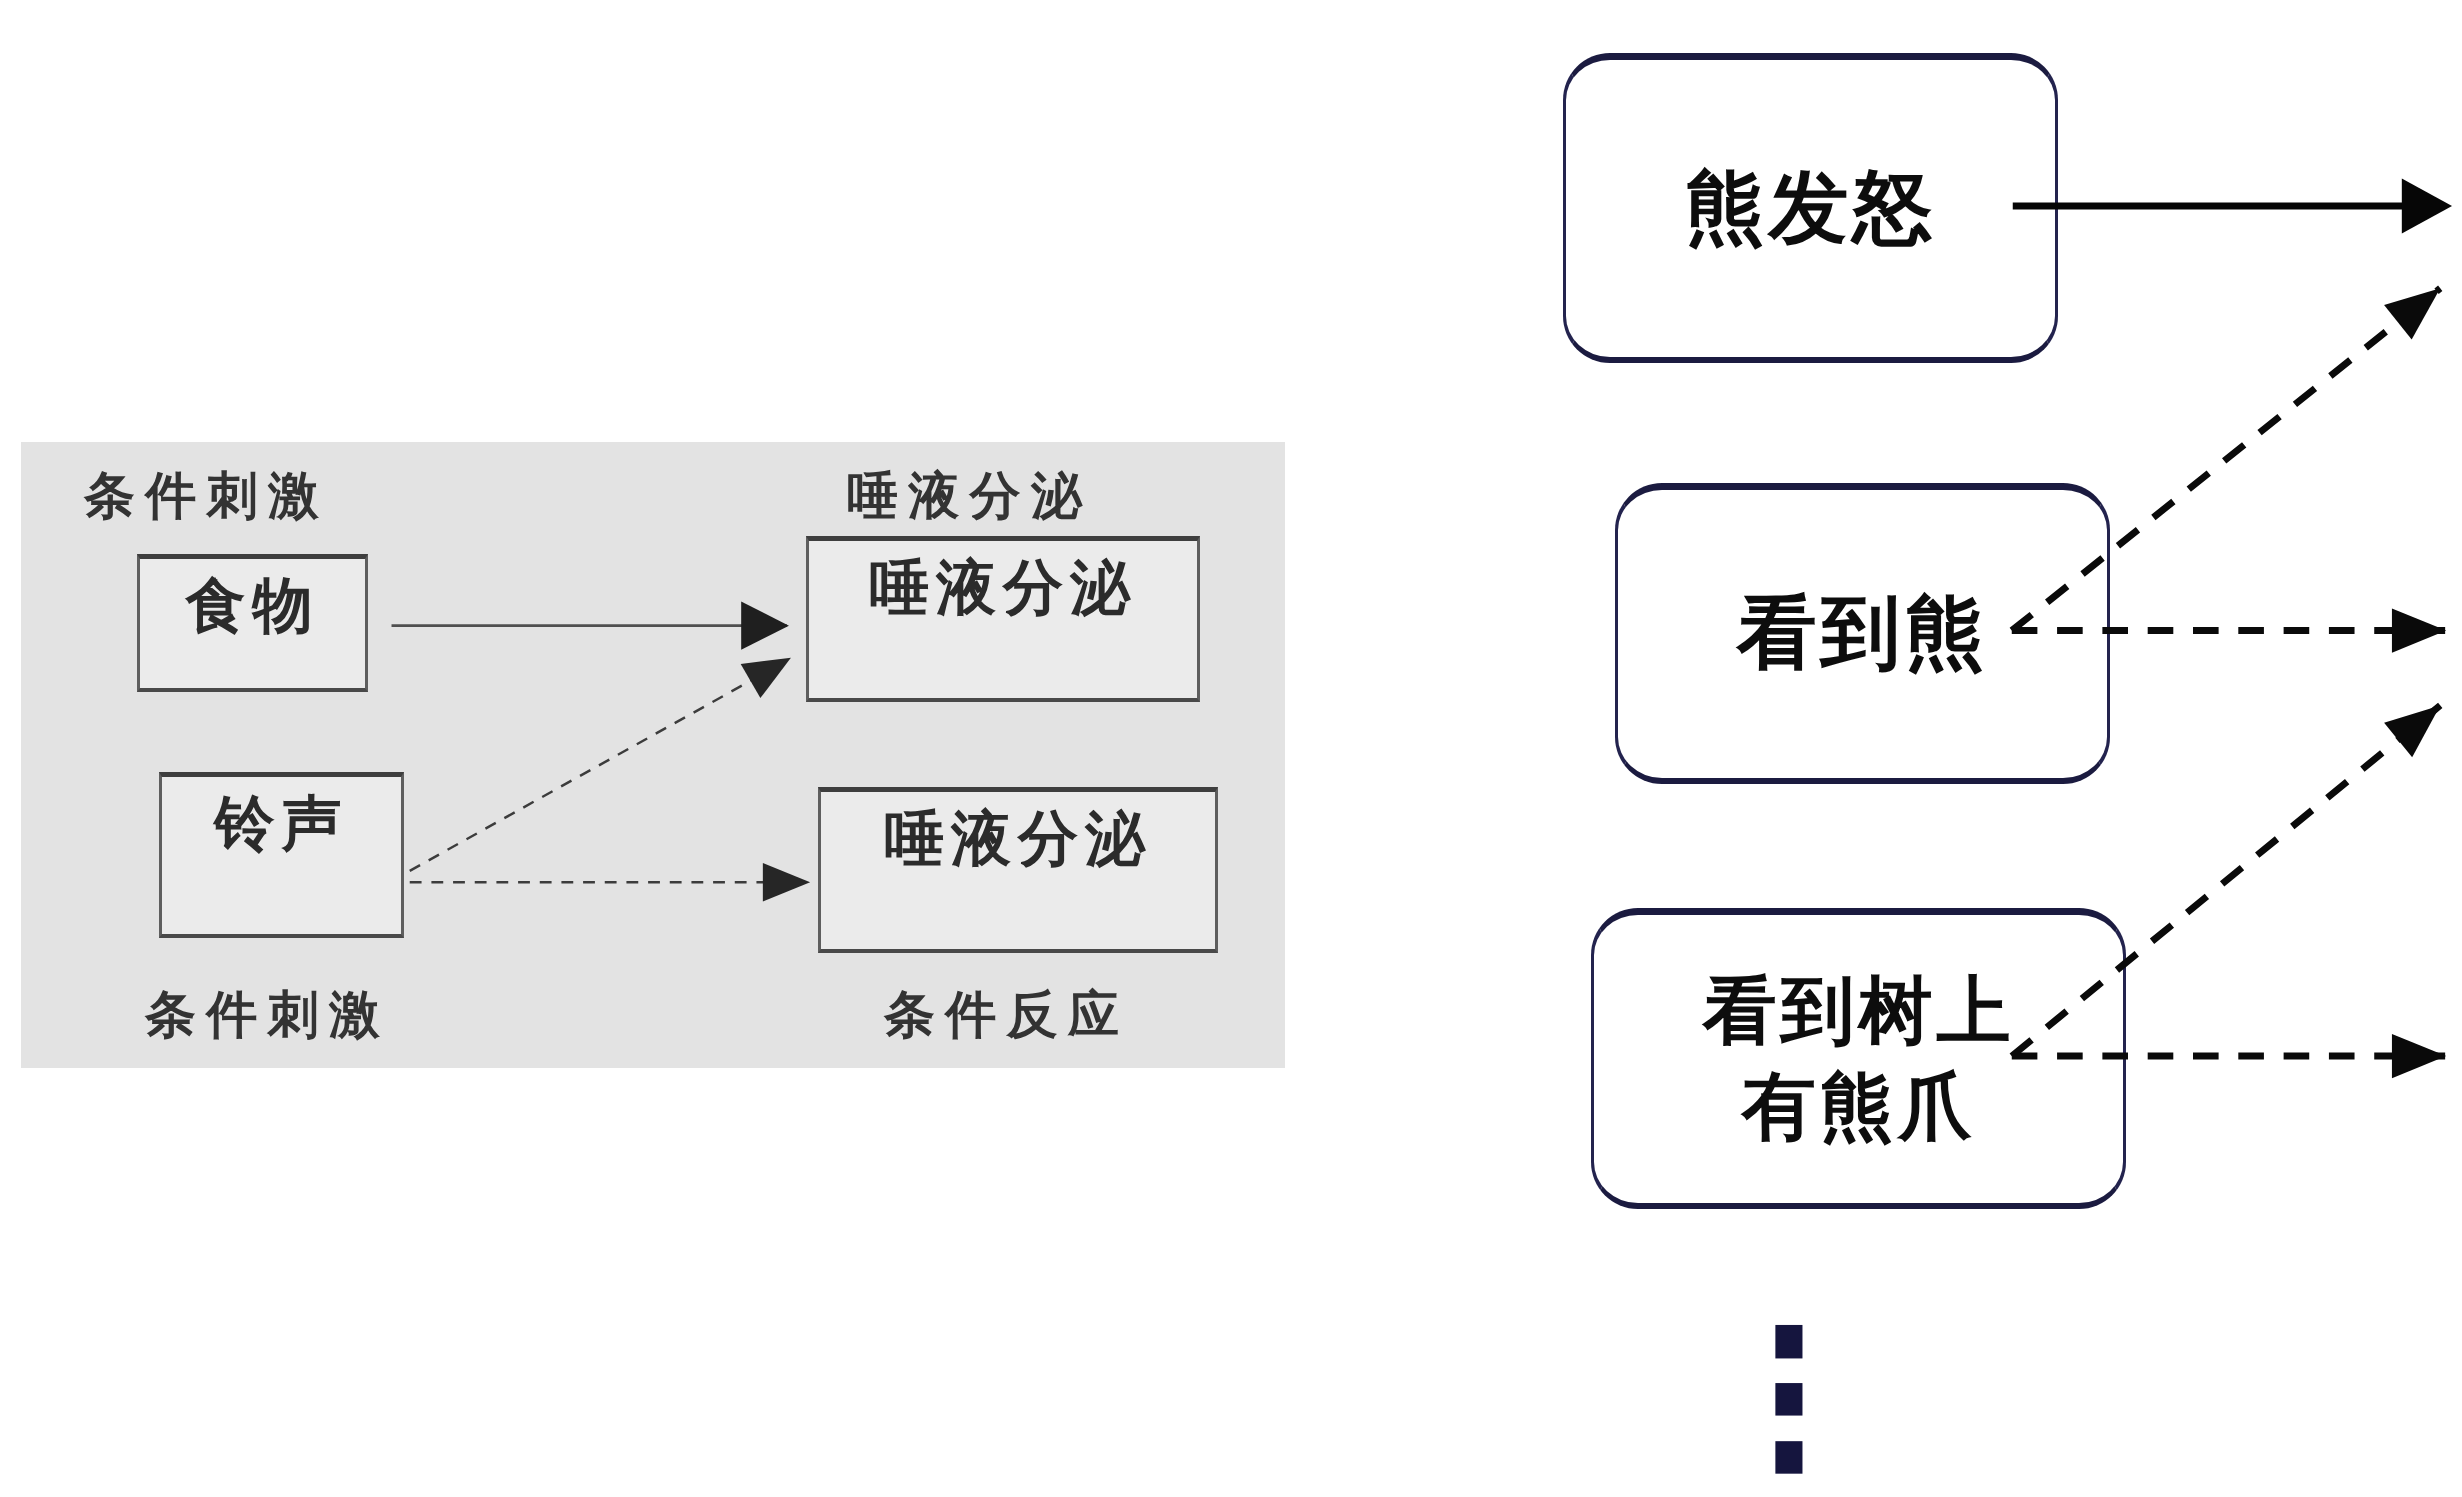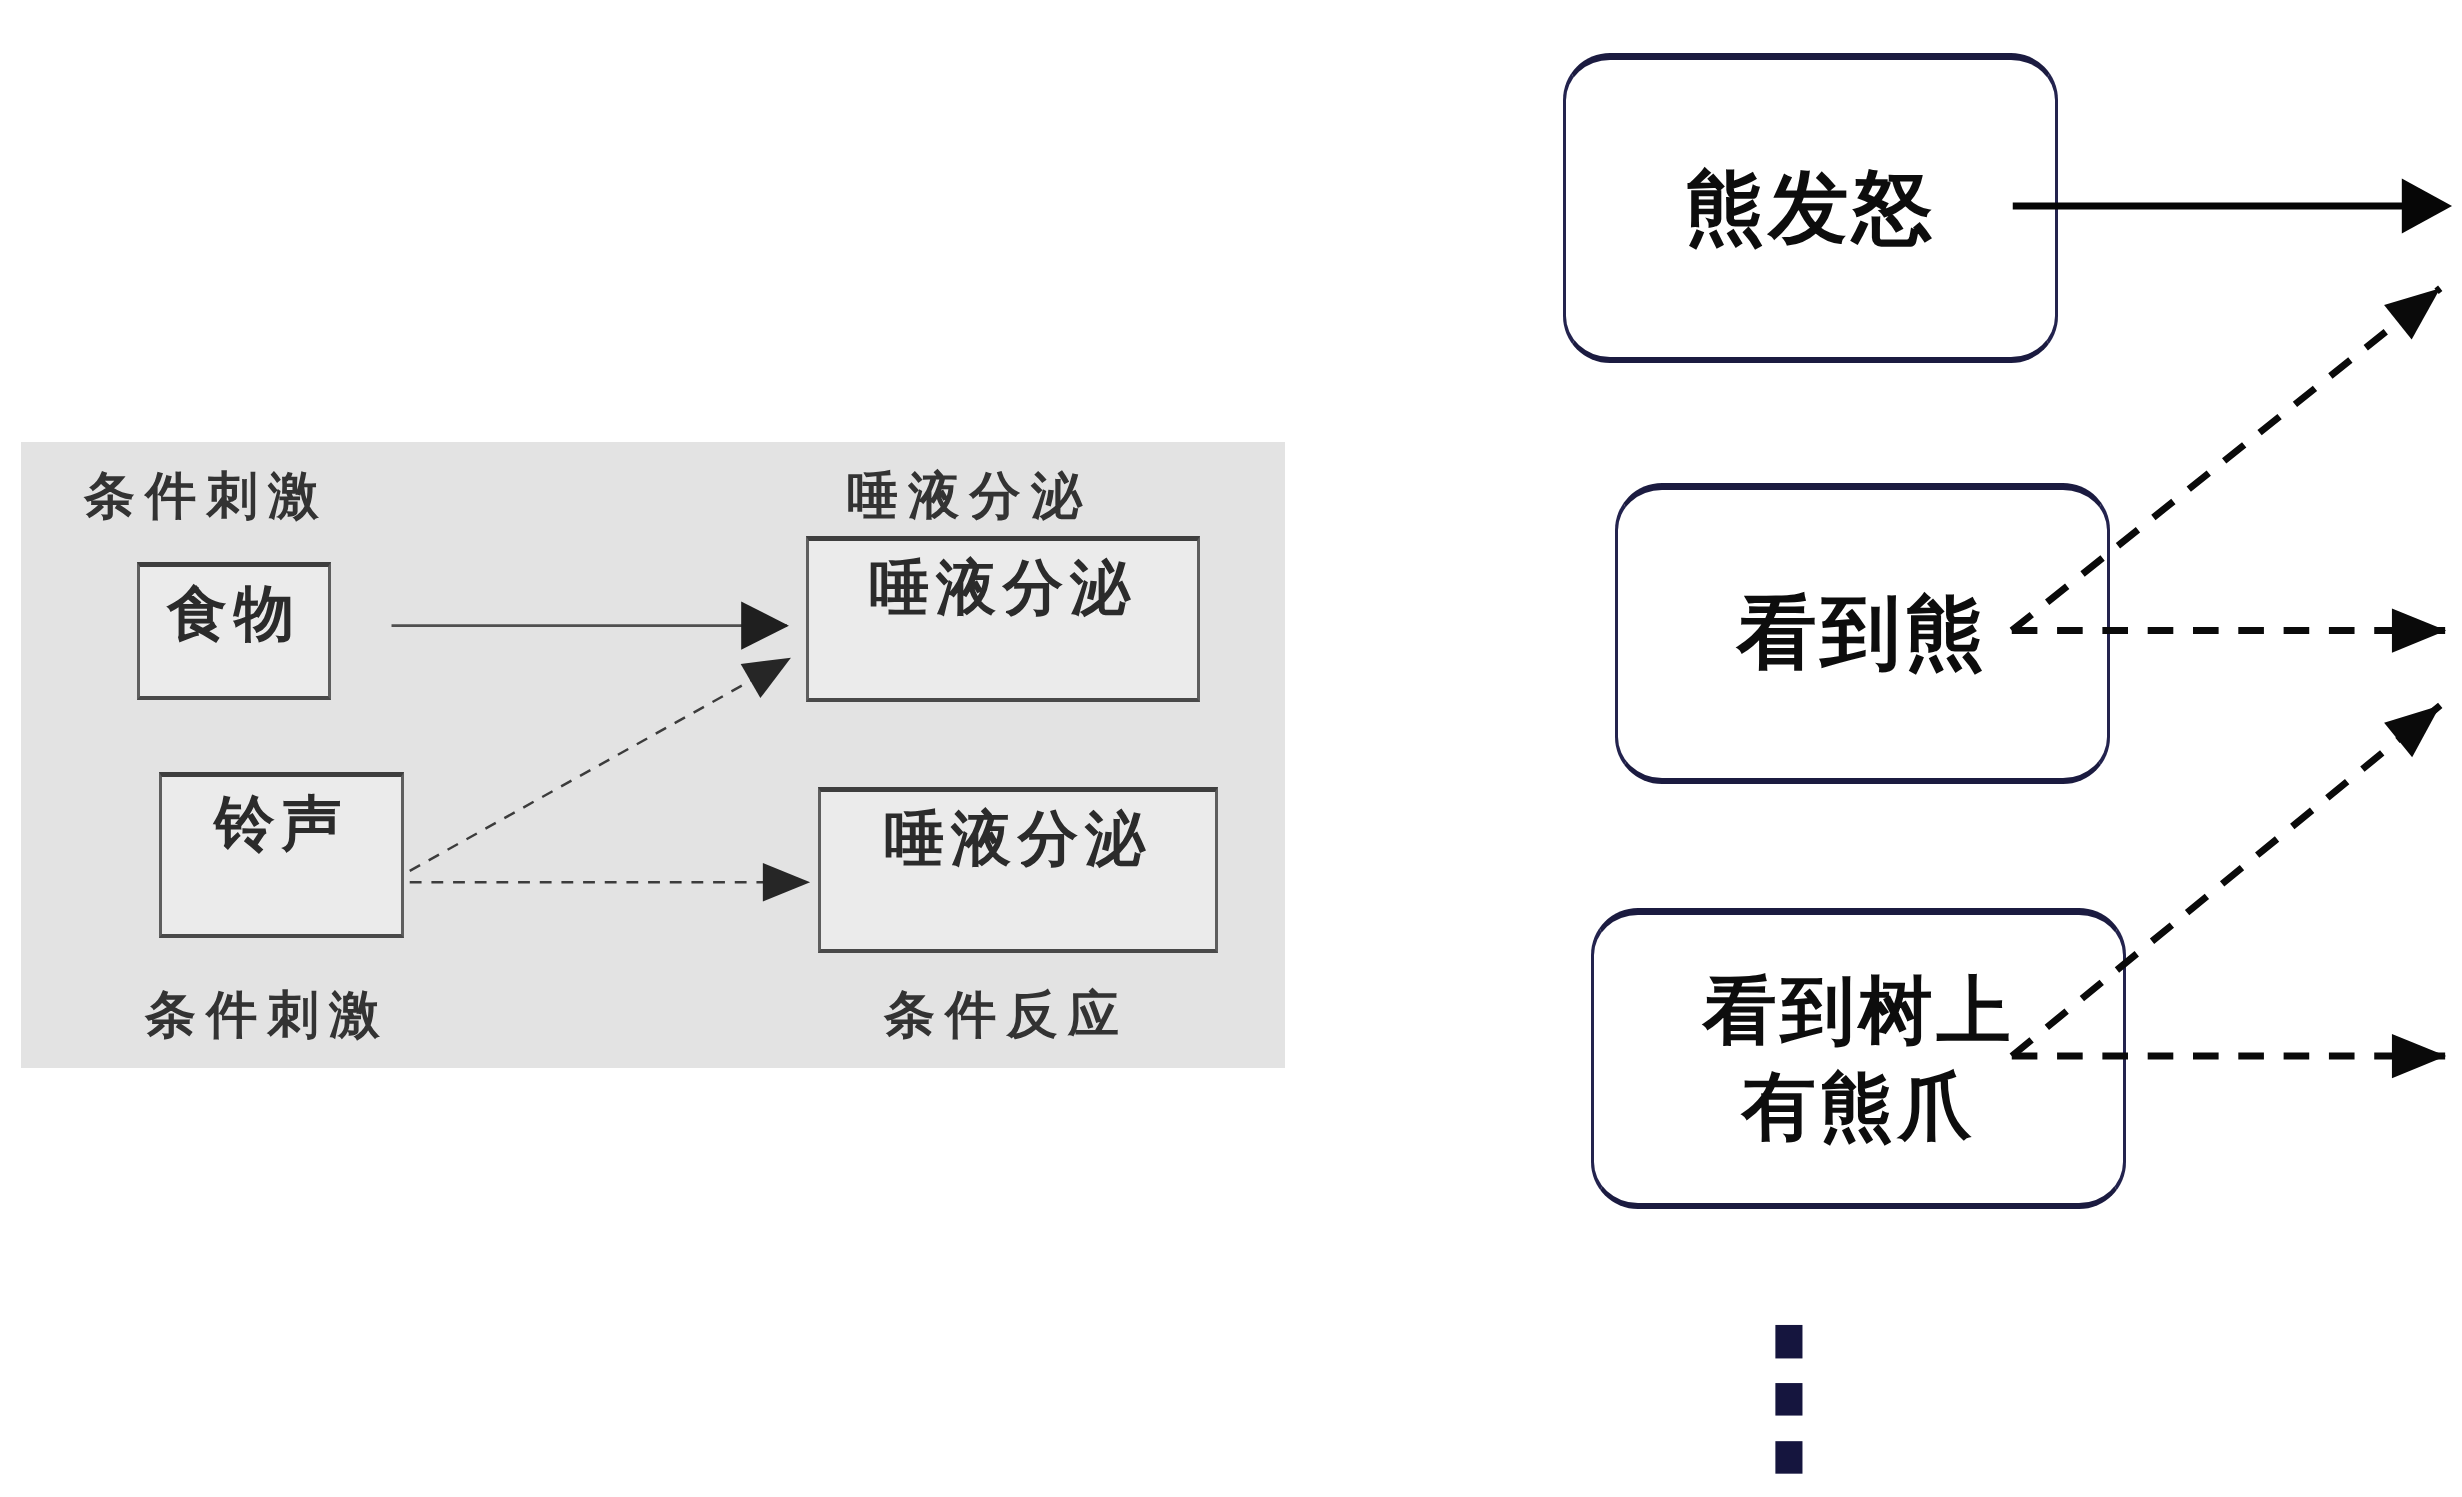--- a/index.html
+++ b/index.html
@@ -93,21 +93,21 @@
 <body>
 
 <div class="stage">
 
   <div class="cc-panel"></div>
 
   <div class="cc-label" style="left:84px; top:462px;">条件刺激</div>
 
   <div class="cc-label" style="left:847px; top:462px;">唾液分泌</div>
 
-  <div class="cc-box" style="left:137px; top:554px; width:194px; height:138px;margin-top:8px;">食物</div>
+  <div class="cc-box" style="left:137px; top:554px; width:231px; height:138px;">食物</div>
 
   <div class="cc-box" style="left:806px; top:536px; width:394px; height:166px;">唾液分泌</div>
 
   <div class="cc-box" style="left:159px; top:772px; width:245px; height:166px;">铃声</div>
 
   <div class="cc-box" style="left:818px; top:787px; width:400px; height:166px;">唾液分泌</div>
 
   <div class="cc-label" style="left:145px; top:981px;">条件刺激</div>
 
   <div class="cc-label" style="left:884px; top:981px;">条件反应</div>

